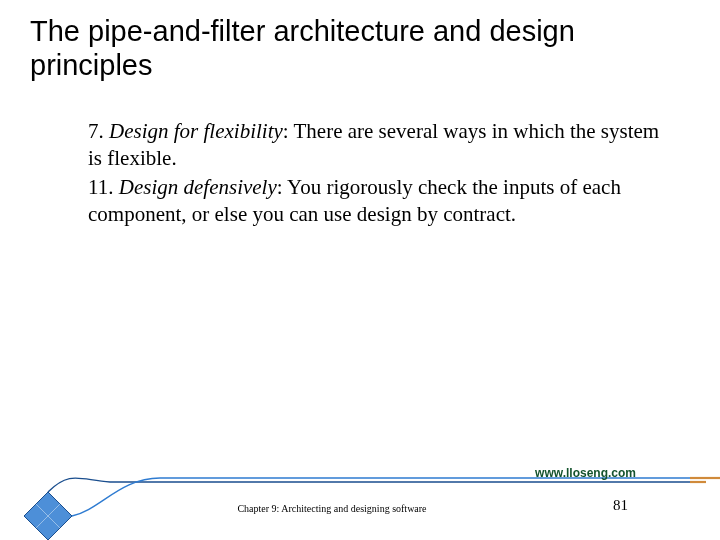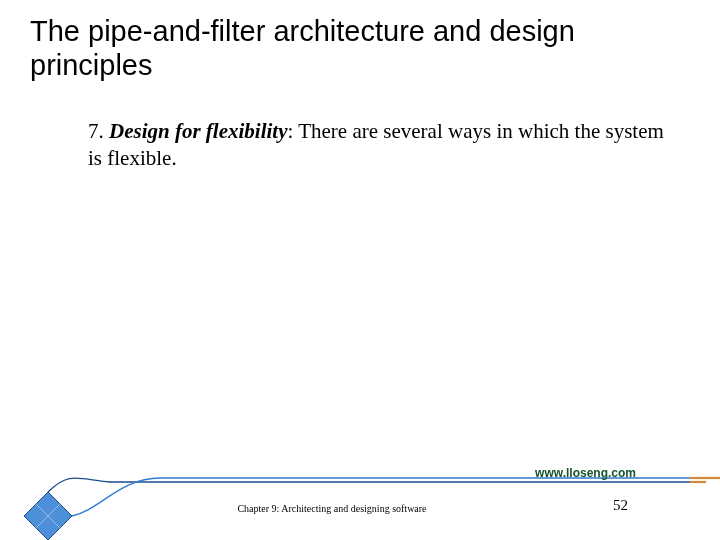--- a/index.html
+++ b/index.html
@@ -2,49 +2,53 @@
 <html><head>
 <meta charset="utf-8">
 <style>
   * { margin: 0; padding: 0; box-sizing: border-box; }
   html, body { width: 720px; height: 540px; background: #fff; font-family: "Times New Roman", Times, serif; color: #000; overflow: hidden; }
   .slide { position: relative; width: 664px; height: 540px; }
   .title { position: absolute; left: 30px; top: 14px; width: 640px; font-family: Arial, Helvetica, sans-serif; font-size: 29px; font-weight: 400; line-height: 1.18; }
   .body { position: absolute; left: 88px; top: 118px; width: 580px; font-size: 21px; line-height: 1.28; }
   .item { margin-bottom: 2px; }
   .num { display: inline; }
-  .principle { font-style: italic; font-weight: bold; }
+  .principle { font-style: italic; }
   .footer-url { position: absolute; right: 28px; bottom: 60px; font-family: Arial, Helvetica, sans-serif; font-size: 12px; font-weight: bold; color: #14532d; }
   .copyright { position: absolute; left: 118px; bottom: 28px; font-size: 11px; }
   .chapter { position: absolute; left: 0; right: 0; bottom: 26px; text-align: center; font-size: 10px; }
   .pagenum { position: absolute; right: 36px; bottom: 26px; font-size: 15px; }
   .deco { position: absolute; left: 0; bottom: 0; width: 720px; height: 120px; pointer-events: none; }
 </style>
 </head>
 <body>
 
 <div class="slide">
 
   <h1 class="title">The pipe-and-filter architecture and design principles</h1>
 
   <div class="body">
     <div class="item">
       <span class="num">7.</span>
       <span> </span><span class="principle">Design for flexibility</span><span>: There are several ways in which the system is flexible.</span>
     </div>
+    <div class="item">
+      <span class="num">11.</span>
+      <span> </span><span class="principle">Design defensively</span><span>: You rigorously check the inputs of each component, or else you can use design by contract.</span>
+    </div>
   </div>
 
   <svg class="deco" viewBox="0 0 720 120" preserveAspectRatio="none">
     <polygon points="24,96 48,72 72,96 48,120" fill="#2e7bd1" opacity="0.85"></polygon>
     <polygon points="24,96 48,72 72,96 48,120" fill="none" stroke="#1a4e8e" stroke-width="1"></polygon>
     <line x1="36" y1="84" x2="60" y2="108" stroke="#fff" stroke-width="0.7" opacity="0.6"></line>
     <line x1="60" y1="84" x2="36" y2="108" stroke="#fff" stroke-width="0.7" opacity="0.6"></line>
     <path d="M 48 72 C 70 50, 80 60, 110 62 L 690 62" fill="none" stroke="#1a4e8e" stroke-width="1.4"></path>
     <path d="M 72 96 C 100 90, 120 58, 160 58 L 690 58" fill="none" stroke="#2e7bd1" stroke-width="1.4"></path>
     <line x1="690" y1="58" x2="720" y2="58" stroke="#d08a3a" stroke-width="2.2"></line>
     <line x1="690" y1="62" x2="706" y2="62" stroke="#d08a3a" stroke-width="2.2"></line>
   </svg>
 
   <div class="footer-url">www.lloseng.com</div>
   <div class="chapter">Chapter 9: Architecting and designing software</div>
-  <div class="pagenum">52</div>
+  <div class="pagenum">81</div>
 
 </div>
 
 </body></html>

